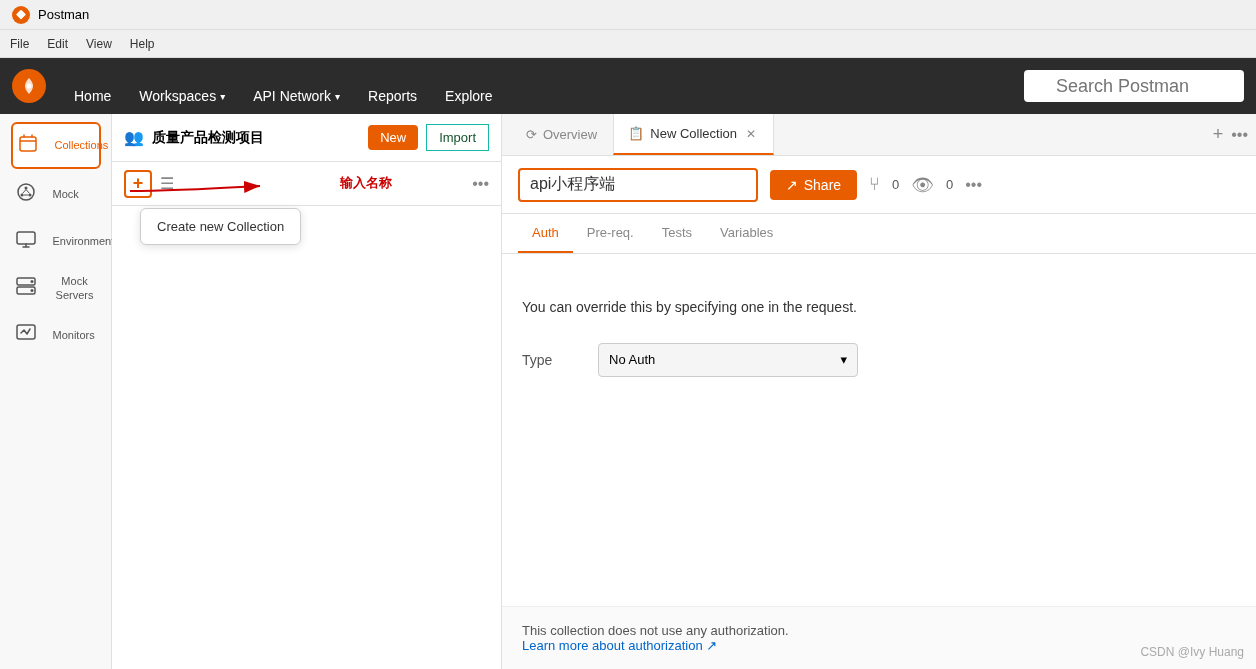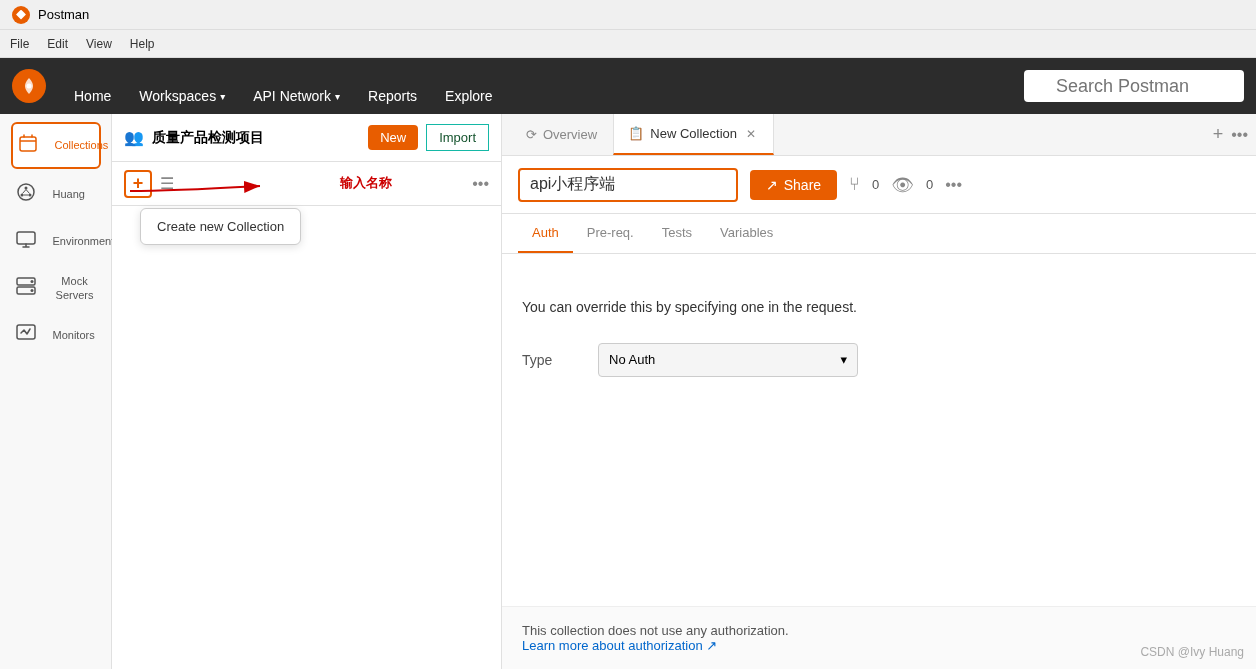--- a/index.html
+++ b/index.html
@@ -255,21 +255,21 @@
       padding: 0 16px;
       gap: 12px;
       border-bottom: 1px solid #e0e0e0;
     }
     .collection-name-input {
       border: 2px solid #e85d00;
       border-radius: 4px;
       padding: 6px 10px;
       font-size: 16px;
       font-weight: 500;
-      width: 220px;
+      width: 240px;
       outline: none;
       color: #333;
     }
     .btn-share {
       background: #e85d00;
       color: white;
       border: none;
       border-radius: 4px;
       padding: 7px 16px;
       font-size: 14px;
@@ -438,21 +438,21 @@
         <svg width="22" height="22" viewBox="0 0 22 22" fill="none">
           <circle cx="11" cy="11" r="8" stroke="#555" stroke-width="1.5" fill="none"></circle>
           <circle cx="11" cy="7" r="1.5" fill="#555"></circle>
           <circle cx="7" cy="14" r="1.5" fill="#555"></circle>
           <circle cx="15" cy="14" r="1.5" fill="#555"></circle>
           <line x1="11" y1="8.5" x2="7.5" y2="12.5" stroke="#555" stroke-width="1"></line>
           <line x1="11" y1="8.5" x2="14.5" y2="12.5" stroke="#555" stroke-width="1"></line>
           <line x1="8.5" y1="14" x2="13.5" y2="14" stroke="#555" stroke-width="1"></line>
         </svg>
       </span>
-      <span class="label">Huang</span>
+      <span class="label">Mock</span>
     </div>
     <div class="sidebar-item">
       <span class="icon">
         <svg width="22" height="22" viewBox="0 0 22 22" fill="none">
           <rect x="2" y="4" width="18" height="12" rx="2" stroke="#555" stroke-width="1.5" fill="none"></rect>
           <path d="M8 19h6M11 16v3" stroke="#555" stroke-width="1.5" stroke-linecap="round"></path>
         </svg>
       </span>
       <span class="label">Environments</span>
     </div>

